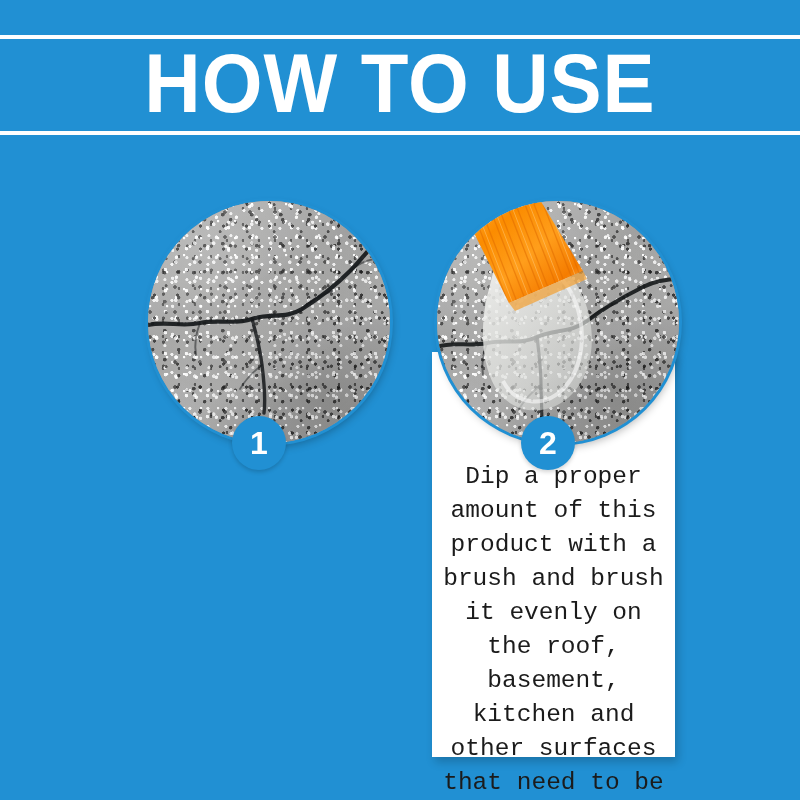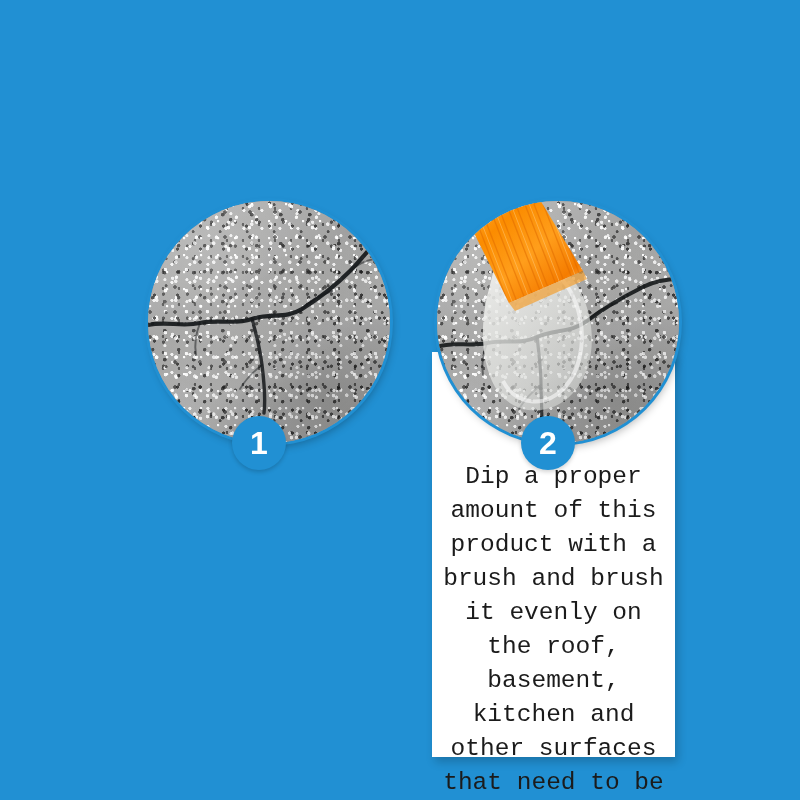--- a/index.html
+++ b/index.html
@@ -172,20 +172,25 @@
     box-shadow: 0 2px 4px rgba(0,0,0,0.18);
   }
   #badge-1 { left: 232px; top: 416px; }
   #badge-2 { left: 521px; top: 416px; }
 </style>
 </head>
 <body>
 
 <div id="page">
 
+  <div id="header">
+    <div class="rule" id="rule-top"></div>
+    <div id="title">HOW TO USE</div>
+    <div class="rule" id="rule-bottom"></div>
+  </div>
 
 
   <div class="photo" id="photo-1">
     <div class="concrete"></div>
     <svg class="cracks" viewBox="0 0 242 242" width="242" height="242">
       <g fill="none" stroke="#15181a" stroke-linecap="round" stroke-linejoin="round">
         <path d="M0,124 C18,120 34,126 52,122 C70,118 86,124 104,118
                  C122,112 138,118 154,108 C170,98 186,86 202,70 C214,58 224,44 238,30" stroke-width="4.2" opacity="0.92"></path>
         <path d="M104,118 C108,132 112,148 114,164 C116,180 118,196 116,212" stroke-width="3.4" opacity="0.85"></path>
         <path d="M154,108 C162,100 172,94 184,90" stroke-width="2.2" opacity="0.6"></path>

